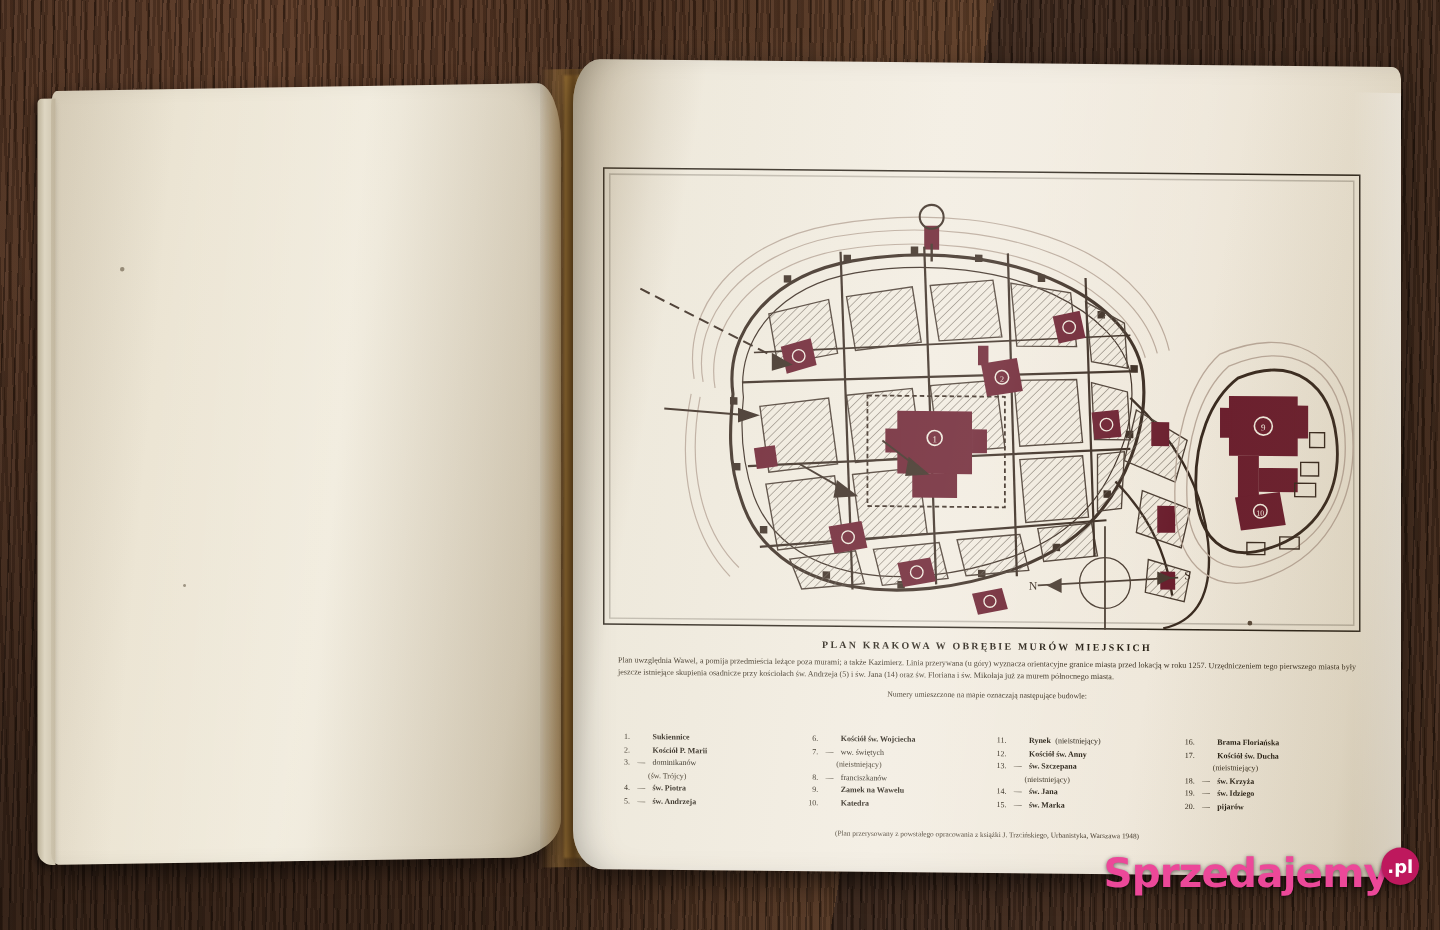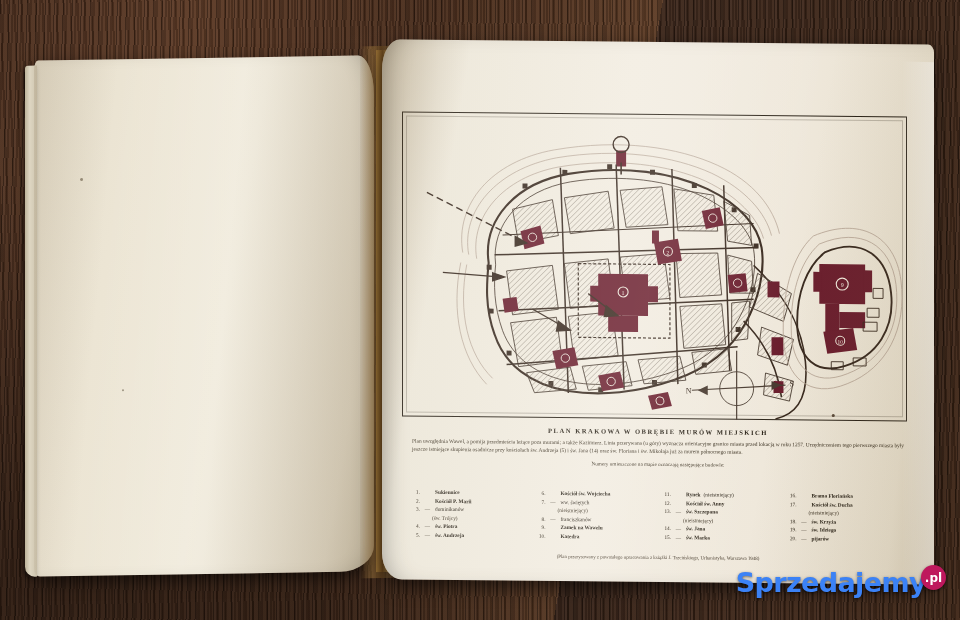--- a/index.html
+++ b/index.html
@@ -143,21 +143,21 @@
     text-align:center; font-size:4.9px; color:#44392a;
   }
 
   
   .watermark{
     position:absolute; right:14px; bottom:22px;
     display:flex; align-items:flex-start; z-index:40;
     font-family:"DejaVu Sans", sans-serif;
   }
   .wm-text{
-    font-size:27px; font-weight:700; color:#3b82f6; letter-spacing:-0.6px;
+    font-size:27px; font-weight:700; color:#ec4899; letter-spacing:-0.6px;
     text-shadow:0 1px 3px rgba(0,0,0,.55);
     margin-left:40px;
   }
   .wm-badge{
     margin-left:-5px; margin-top:-2px;
     width:25px; height:25px; border-radius:50%;
     background:#be185d; color:#fff;
     display:flex; align-items:center; justify-content:center;
     font-size:12px; font-weight:700;
     box-shadow:0 1px 3px rgba(0,0,0,.5);

